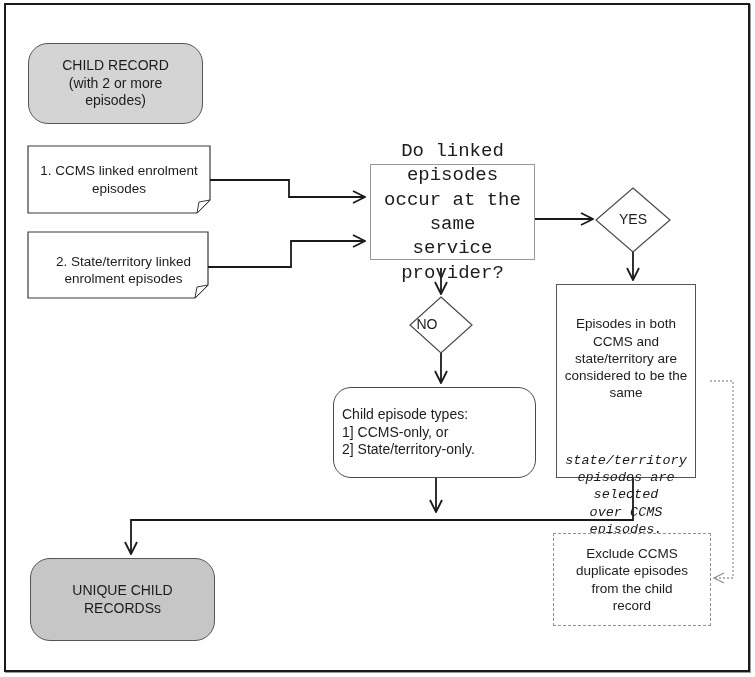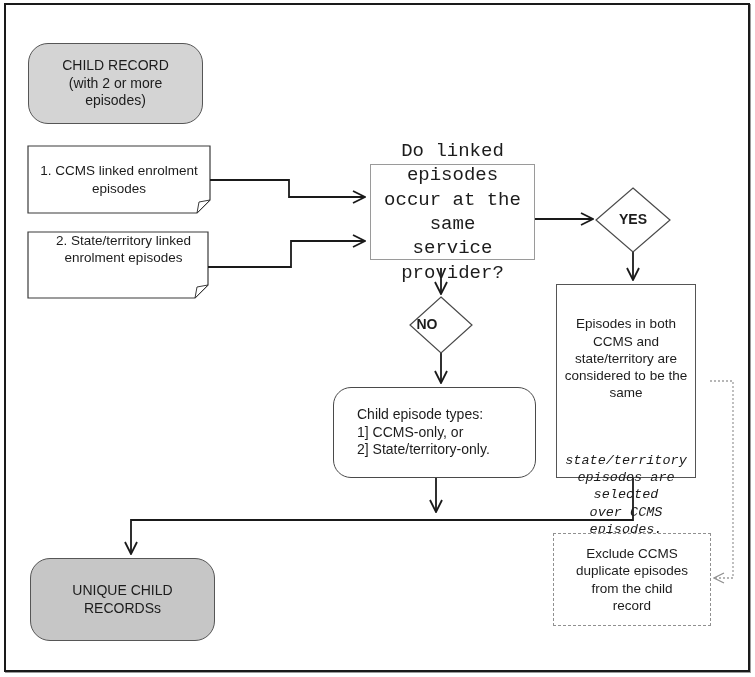--- a/index.html
+++ b/index.html
@@ -9,24 +9,24 @@
          border:2px solid #1a1a1a;box-shadow:1px 1px 0 #9a9a9a;}
   svg.layer{position:absolute;left:0;top:0;z-index:1;}
   .node{position:absolute;z-index:2;display:flex;align-items:center;justify-content:center;
         text-align:center;white-space:pre-line;font-size:13.5px;line-height:1.28;
         box-sizing:border-box;}
   .terminator{background:#d4d4d4;border:1px solid #565656;border-radius:20px;font-size:14px;}
   .terminator.dark{background:#c6c6c6;}
   .process{background:#ffffff;border:1px solid #9a9a9a;}
   .process.strong{border:1.5px solid #555;}
   .rounded{background:#ffffff;border:1px solid #4a4a4a;border-radius:18px;
-           justify-content:flex-start;text-align:left;padding-left:23px;}
+           justify-content:flex-start;text-align:left;padding-left:8px;}
   .dashedbox{background:#ffffff;border:1px dashed #909090;}
   .docname{background:transparent;border:none;}
-  .diamond-label{background:transparent;font-size:14px;z-index:3;font-weight:bold;}
+  .diamond-label{background:transparent;font-size:14px;z-index:3;}
   .note-italic{font-style:italic;display:block;margin-top:33px;font-family:Liberation Mono, monospace;}
   .stack{display:block;}
 </style>
 </head>
 <body>
 
 <div id="canvas">
   <div id="frame"></div>
 
   <svg class="layer" width="755" height="677">
@@ -62,21 +62,21 @@
     <polygon points="441,297 472,325 441,353 410,325" fill="#ffffff" stroke="#4a4a4a" stroke-width="1.2"></polygon>
   </svg>
 
   <div class="node terminator" style="left:28px;top:43px;width:175px;height:81px;">CHILD RECORD
 (with 2 or more
 episodes)</div>
 
   <div class="node docname" style="left:28px;top:146px;width:182px;height:67px;">1. CCMS linked enrolment
 episodes</div>
 
-  <div class="node docname" style="left:28px;top:219px;width:180px;height:60px;padding-left:11px;">2. State/territory linked
+  <div class="node docname" style="left:28px;top:240px;width:180px;height:60px;padding-left:11px;">2. State/territory linked
 enrolment episodes</div>
 
   <div class="node process" style="left:370px;top:164px;width:165px;height:96px;font-size:19px;font-family:Liberation Mono, monospace;">Do linked episodes
 occur at the same
 service provider?</div>
 
   <div class="node diamond-label" style="left:596px;top:206px;width:74px;height:28px;">YES</div>
 
   <div class="node diamond-label" style="left:396px;top:311px;width:62px;height:28px;">NO</div>
 

